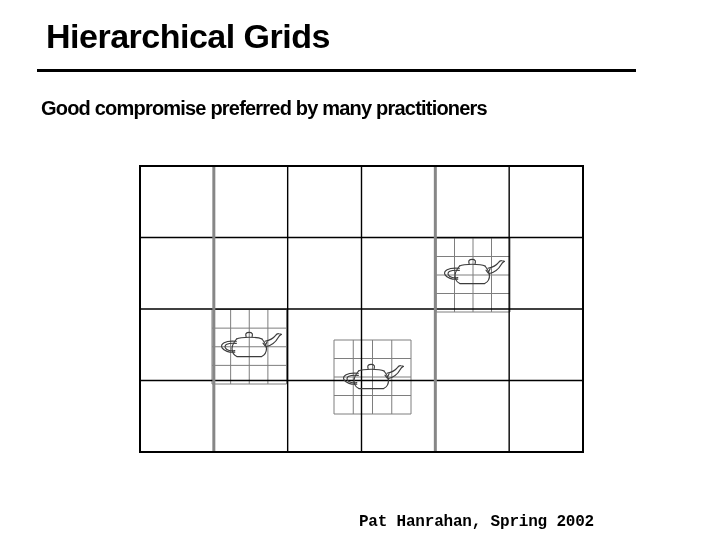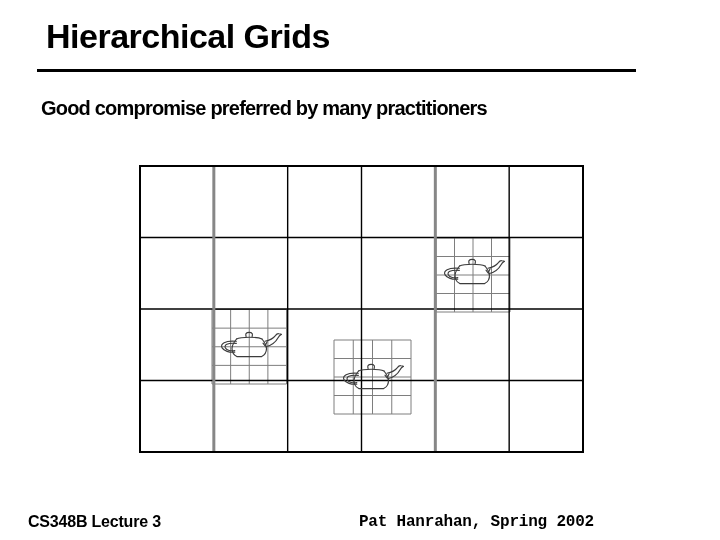--- a/index.html
+++ b/index.html
@@ -110,16 +110,15 @@
         <line x1="435.3333333333333" y1="166" x2="435.3333333333333" y2="452" stroke="#878787" stroke-width="3"></line>
         <rect x="140" y="166" width="443" height="286" fill="none" stroke="#000000" stroke-width="2"></rect>
       </g>
     <g id="teapot-layer">
         <use href="#teapot" xlink:href="#teapot" x="215" y="329" width="71" height="34" stroke="#3c3c3c"></use>
         <use href="#teapot" xlink:href="#teapot" x="337" y="361" width="71" height="34" stroke="#3c3c3c"></use>
         <use href="#teapot" xlink:href="#teapot" x="438" y="256" width="71" height="34" stroke="#3c3c3c"></use>
       </g>
   </svg>
 
-  <div class="footer footer-left">CS348B Lecture 3</div>
   <div class="footer footer-right">Pat Hanrahan, Spring 2002</div>
 
 </div>
 
 </body></html>

